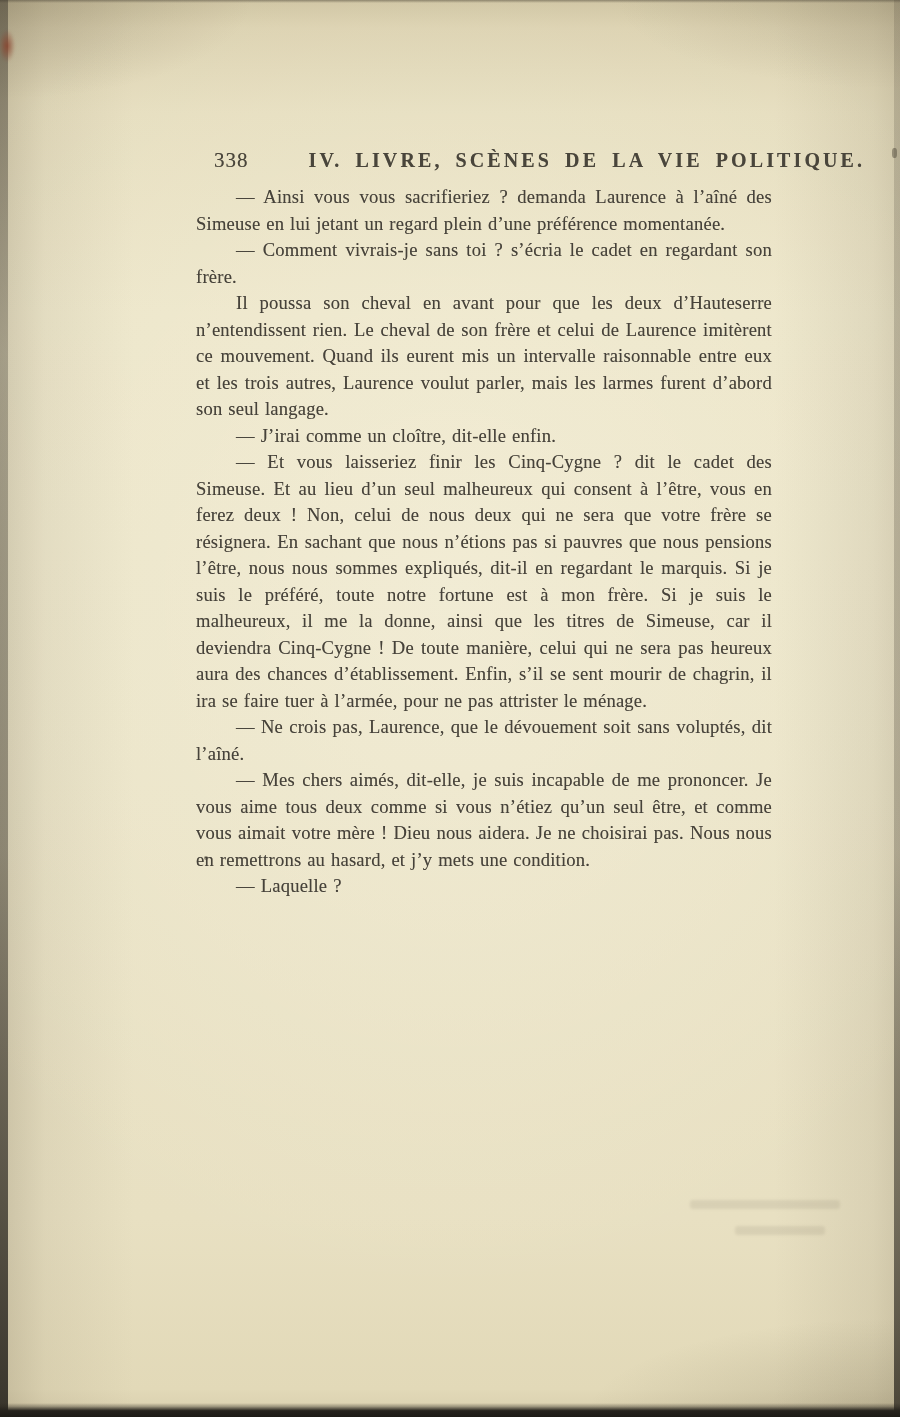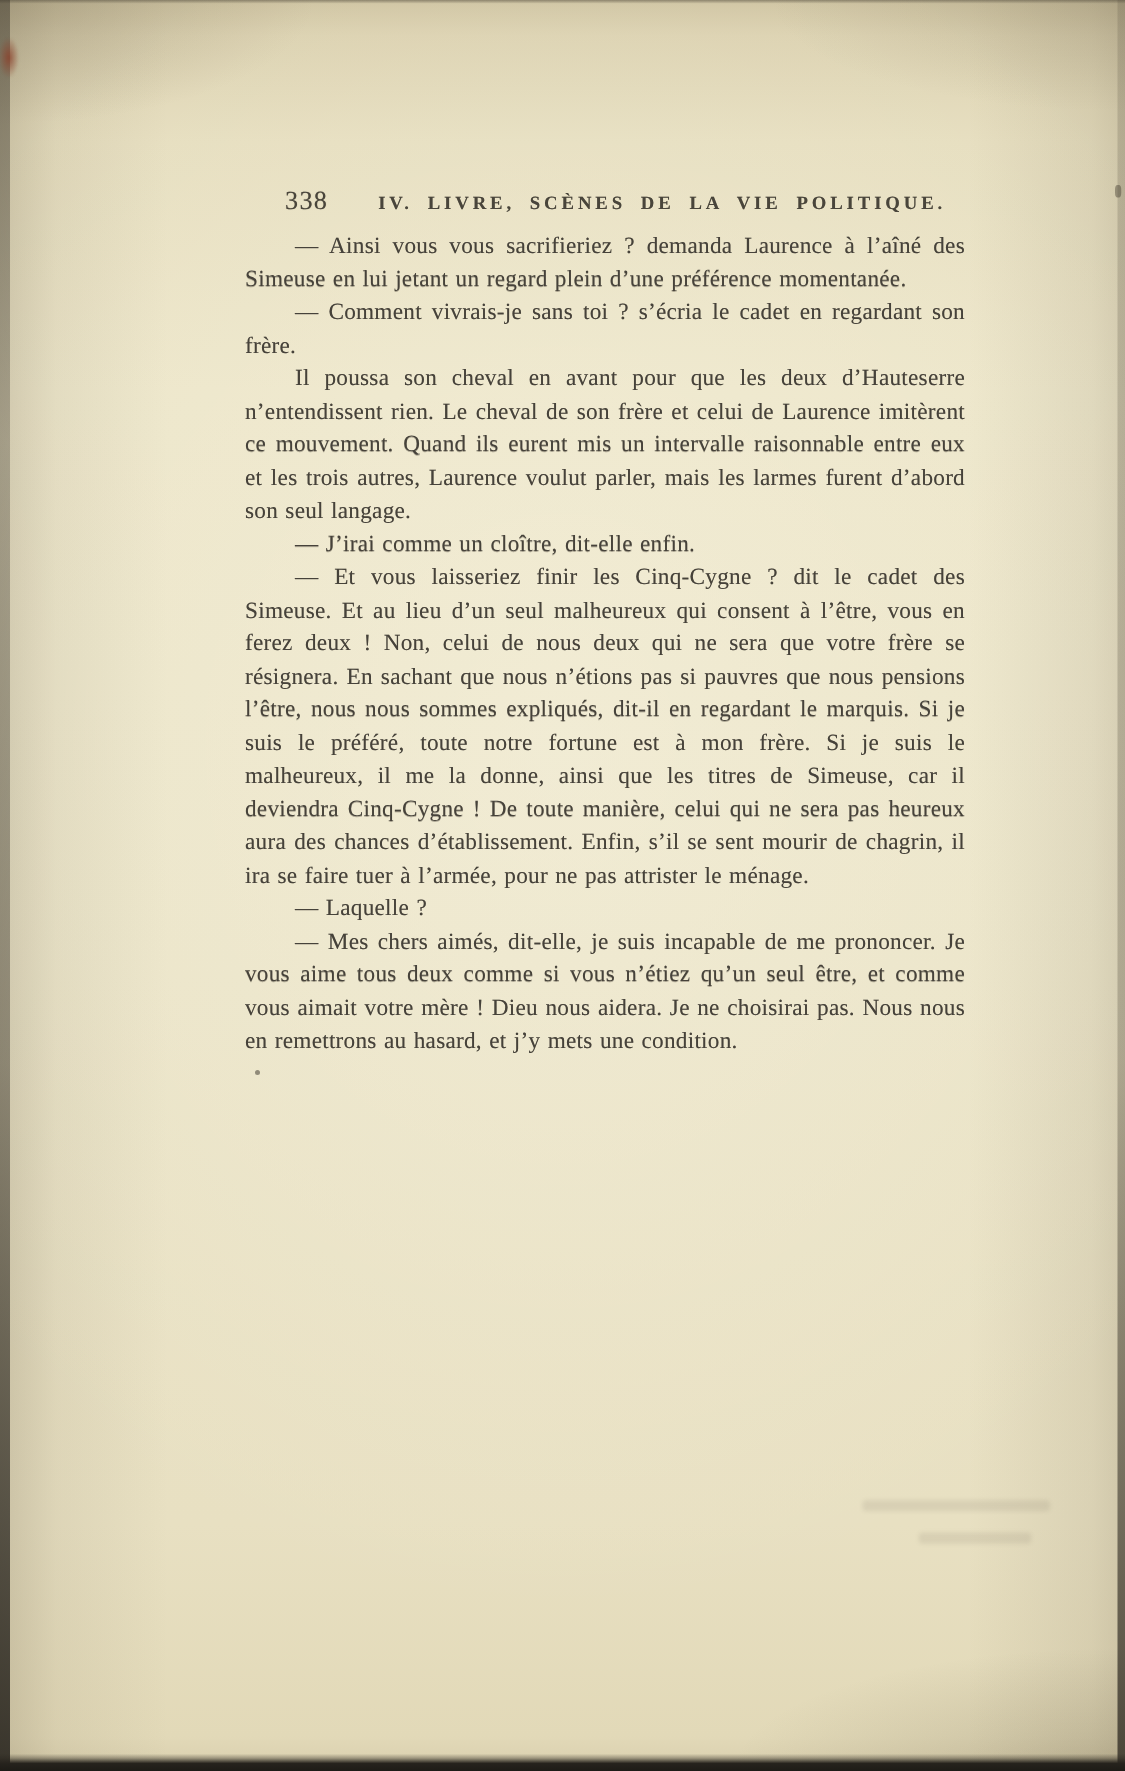--- a/index.html
+++ b/index.html
@@ -47,28 +47,29 @@
   .speck-2 { position: absolute; right: 3px; top: 148px; width: 5px; height: 10px;
     border-radius: 40%; background: rgba(70,64,52,0.45); filter: blur(0.5px); }
 
   
   .smudge { position: absolute; filter: blur(1.6px); opacity: 0.12; background: #6a6152; border-radius: 3px; }
   .smudge-1 { left: 690px; top: 1200px; width: 150px; height: 9px; }
   .smudge-2 { left: 735px; top: 1226px; width: 90px; height: 9px; }
 
   
   .page-header {
-    position: absolute; left: 228px; top: 148px; width: 576px;
+    position: absolute; left: 214px; top: 148px; width: 576px;
     display: flex; align-items: baseline;
     color: #49453b;
+    gap: 20px;
   }
   .page-number { font-size: 21px; letter-spacing: 1px;
     text-shadow: 0 0.3px 0.6px rgba(70,64,52,0.45); }
   .running-header {
-    margin-left: 40px; font-size: 15px; font-weight: bold;
+    margin-left: 40px; font-size: 20px; font-weight: bold;
     letter-spacing: 3.1px; word-spacing: 5px;
     text-shadow: 0 0.3px 0.5px rgba(70,64,52,0.4);
     white-space: nowrap;
   }
 
   
   .text-block {
     position: absolute; left: 196px; top: 184px; width: 576px;
     color: #46423a;
     font-size: 18.6px; line-height: 26.5px;
@@ -98,15 +99,16 @@
   <span class="page-number">338</span>
   <span class="running-header">IV. LIVRE, SCÈNES DE LA VIE POLITIQUE.</span>
 </header>
 
 <main class="text-block">
     <p class="para">— Ainsi vous vous sacrifieriez&nbsp;? demanda Laurence à l’aîné des Simeuse en lui jetant un regard plein d’une préférence momentanée.</p>
     <p class="para">— Comment vivrais-je sans toi&nbsp;? s’écria le cadet en regardant son frère.</p>
     <p class="para">Il poussa son cheval en avant pour que les deux d’Hauteserre n’entendissent rien. Le cheval de son frère et celui de Laurence imitèrent ce mouvement. Quand ils eurent mis un intervalle raisonnable entre eux et les trois autres, Laurence voulut parler, mais les larmes furent d’abord son seul langage.</p>
     <p class="para">— J’irai comme un cloître, dit-elle enfin.</p>
     <p class="para">— Et vous laisseriez finir les Cinq-Cygne&nbsp;? dit le cadet des Simeuse. Et au lieu d’un seul malheureux qui consent à l’être, vous en ferez deux&nbsp;! Non, celui de nous deux qui ne sera que votre frère se résignera. En sachant que nous n’étions pas si pauvres que nous pensions l’être, nous nous sommes expliqués, dit-il en regardant le marquis. Si je suis le préféré, toute notre fortune est à mon frère. Si je suis le malheureux, il me la donne, ainsi que les titres de Simeuse, car il deviendra Cinq-Cygne&nbsp;! De toute manière, celui qui ne sera pas heureux aura des chances d’établissement. Enfin, s’il se sent mourir de chagrin, il ira se faire tuer à l’armée, pour ne pas attrister le ménage.</p>
+    <p class="para">— Ne crois pas, Laurence, que le dévouement soit sans voluptés, dit l’aîné.</p>
+    <p class="para">— Mes chers aimés, dit-elle, je suis incapable de me prononcer. Je vous aime tous deux comme si vous n’étiez qu’un seul être, et comme vous aimait votre mère&nbsp;! Dieu nous aidera. Je ne choisirai pas. Nous nous en remettrons au hasard, et j’y mets une condition.</p>
     <p class="para">— Laquelle&nbsp;?</p>
-    <p class="para">— Mes chers aimés, dit-elle, je suis incapable de me prononcer. Je vous aime tous deux comme si vous n’étiez qu’un seul être, et comme vous aimait votre mère&nbsp;! Dieu nous aidera. Je ne choisirai pas. Nous nous en remettrons au hasard, et j’y mets une condition.</p>
   </main>
 
 </body></html>

